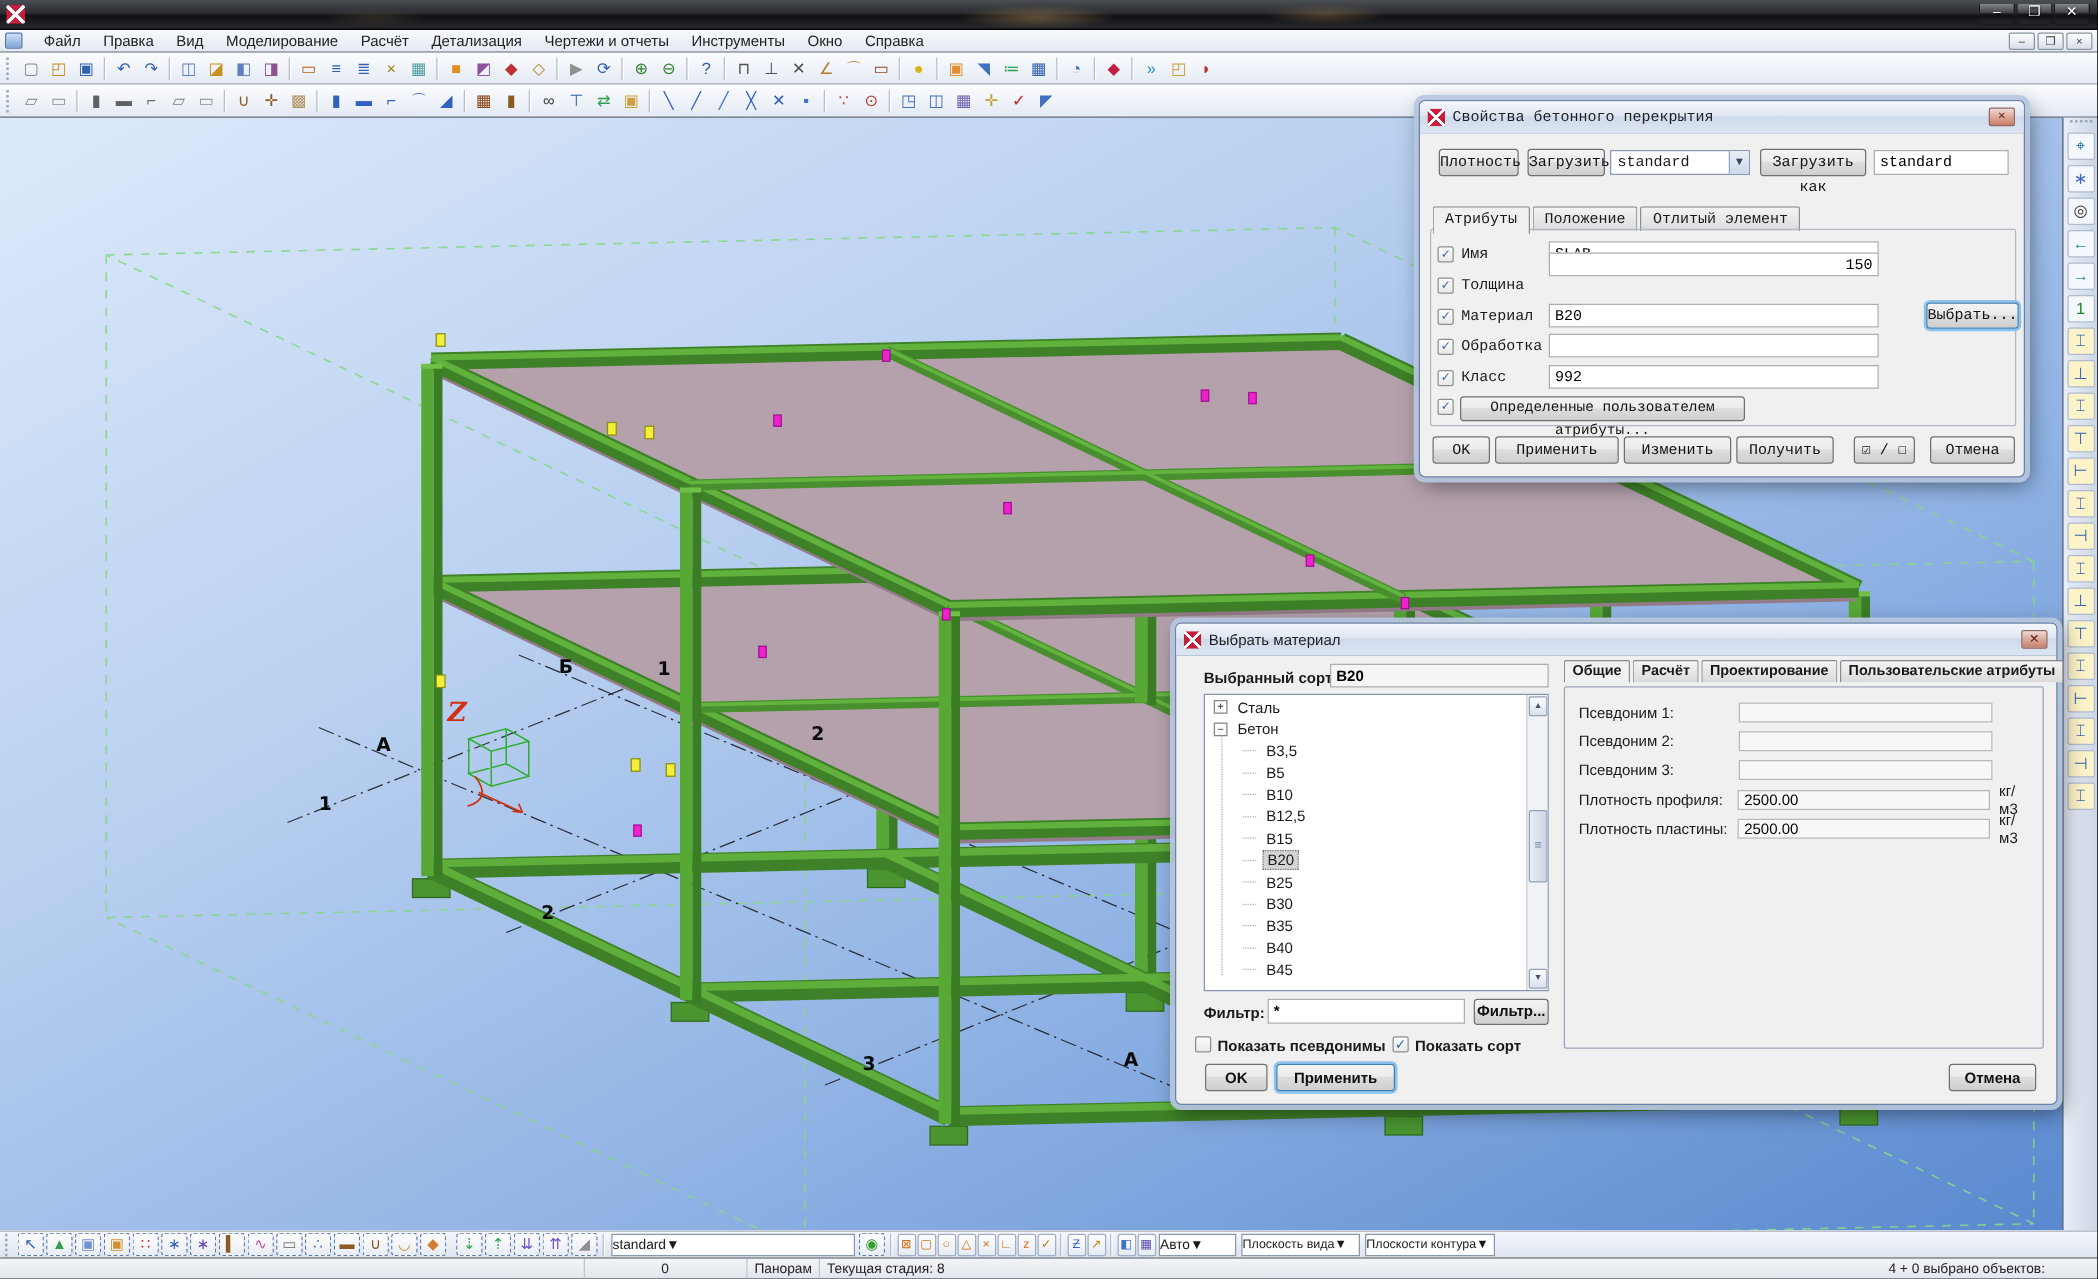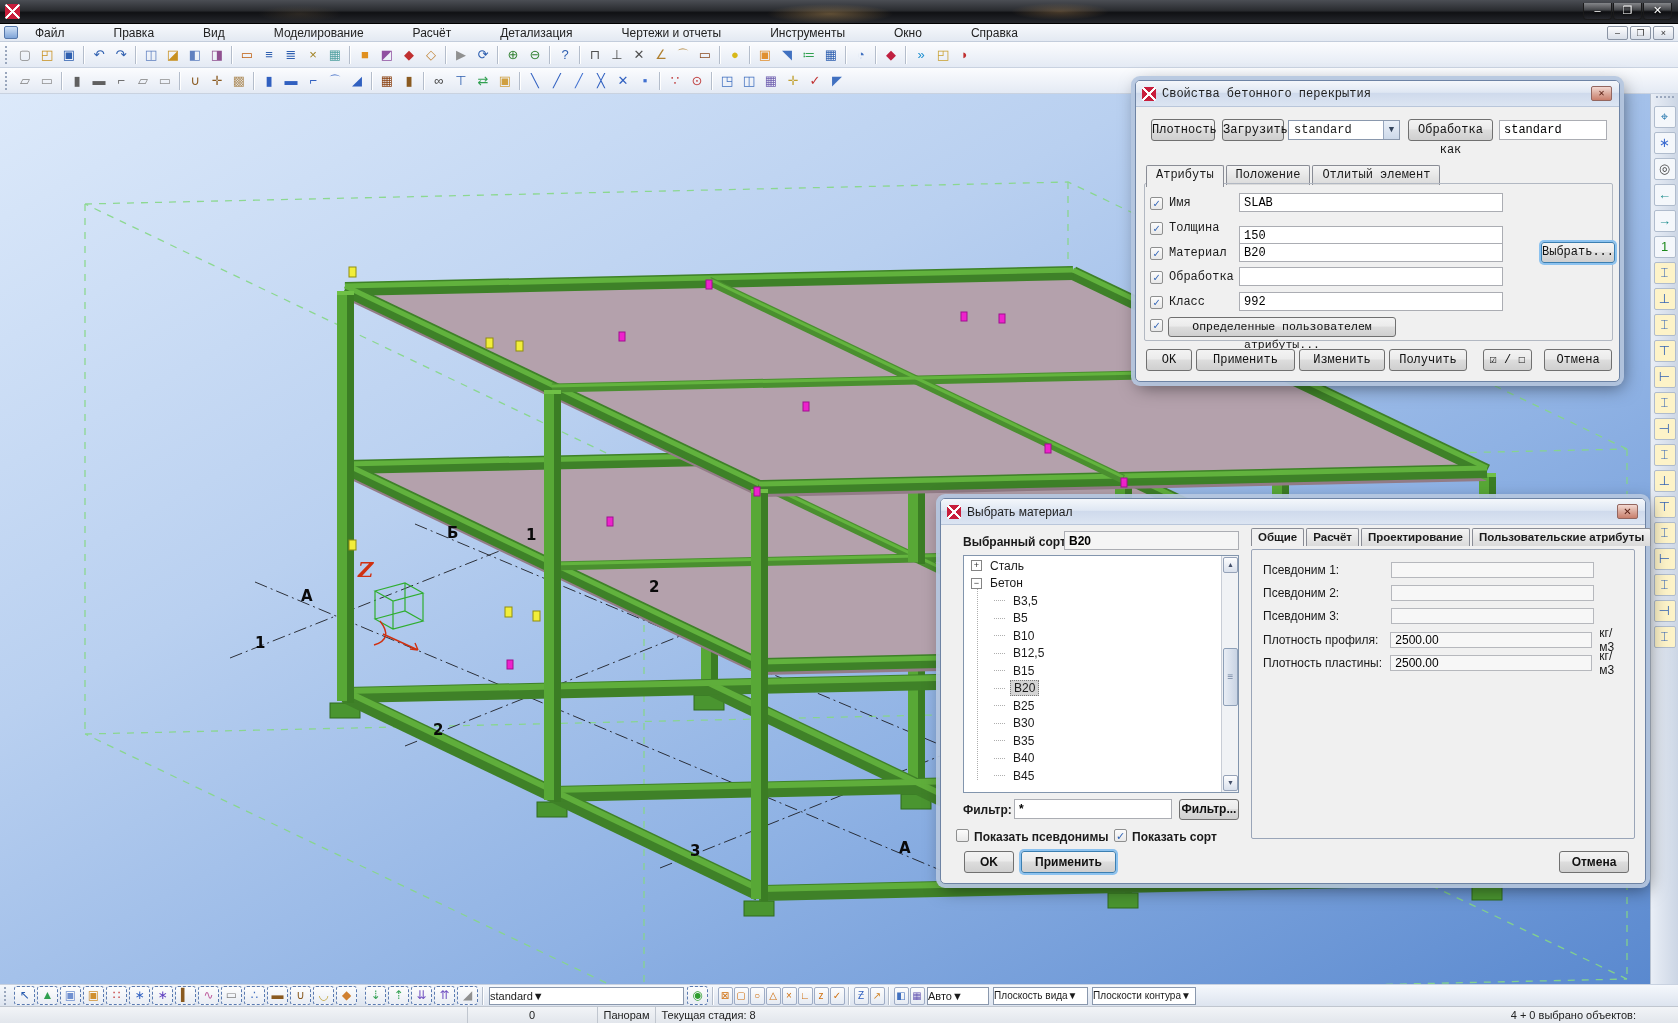--- a/index.html
+++ b/index.html
@@ -138,21 +138,21 @@
   <div class="win-controls">
 
   <div class="win-btn"><span>–</span></div>
       <div class="win-btn"><span>❐</span></div>
       <div class="win-btn"><span>✕</span></div>
     </div>
 </div>
 
 <div id="menubar">
   <span class="mdi-icon"></span>
-  <div style="display:flex;gap:31px;">
+  <div style="display:flex;">
 
   <div class="menu-item"><span>Файл</span></div>
       <div class="menu-item"><span>Правка</span></div>
       <div class="menu-item"><span>Вид</span></div>
       <div class="menu-item"><span>Моделирование</span></div>
       <div class="menu-item"><span>Расчёт</span></div>
       <div class="menu-item"><span>Детализация</span></div>
       <div class="menu-item"><span>Чертежи и отчеты</span></div>
       <div class="menu-item"><span>Инструменты</span></div>
       <div class="menu-item"><span>Окно</span></div>
@@ -538,38 +538,38 @@
     <span class="tekla-logo" style="margin:0 6px 0 6px;"></span>
     <span class="dlg-caption">Свойства бетонного перекрытия</span>
     <span class="dlg-close">✕</span>
   </div>
   <div class="btn abs" style="left:15px; top:38px; width:64px; height:22px; line-height:20px;">Плотность</div>
   <div class="btn abs" style="left:86px; top:38px; width:62px; height:22px; line-height:20px;">Загрузить</div>
   <div class="combo abs" style="left:152px; top:39px; width:112px; height:20px;">
     <span class="combo-text">standard</span>
     <span class="combo-arrow">▼</span>
   </div>
-  <div class="btn abs" style="left:272px; top:38px; width:85px; height:22px; line-height:20px;">Обработка как</div>
+  <div class="btn abs" style="left:272px; top:38px; width:85px; height:22px; line-height:20px;">Загрузить как</div>
   <input class="txt abs" style="left: 363px; top: 39px; width: 108px; height: 20px;" value="standard">
 
   <div class="abs" style="left:10px; top:84px;">
     
   <span class="tab active"><span>Атрибуты</span></span><span class="tab"><span>Положение</span></span><span class="tab"><span>Отлитый элемент</span></span></div>
   <div id="slab-fieldbox"></div>
 
   <div class="fld-row" style="left:14px; top:112px; width:380px;">
     <span class="cb checked"></span>
     <span class="fld-label">Имя</span>
   </div>
   <input class="txt fld-input" style="top: 112px;" value="SLAB">
   <div class="fld-row" style="left:14px; top:137px; width:380px;">
     <span class="cb checked"></span>
     <span class="fld-label">Толщина</span>
   </div>
-  <input class="txt fld-input" style="top: 145px;" value="150">
+  <input class="txt fld-input" style="top: 121px; text-align: right;" value="150">
   <div class="fld-row" style="left:14px; top:162px; width:380px;">
     <span class="cb checked"></span>
     <span class="fld-label">Материал</span>
   </div>
   <input class="txt fld-input" style="top: 162px;" value="B20">
   <div class="btn focused abs" style="left:405px; top:161px; width:74px; height:21px; line-height:19px;">Выбрать...</div>
   <div class="fld-row" style="left:14px; top:186px; width:380px;">
     <span class="cb checked"></span>
     <span class="fld-label">Обработка</span>
   </div>

